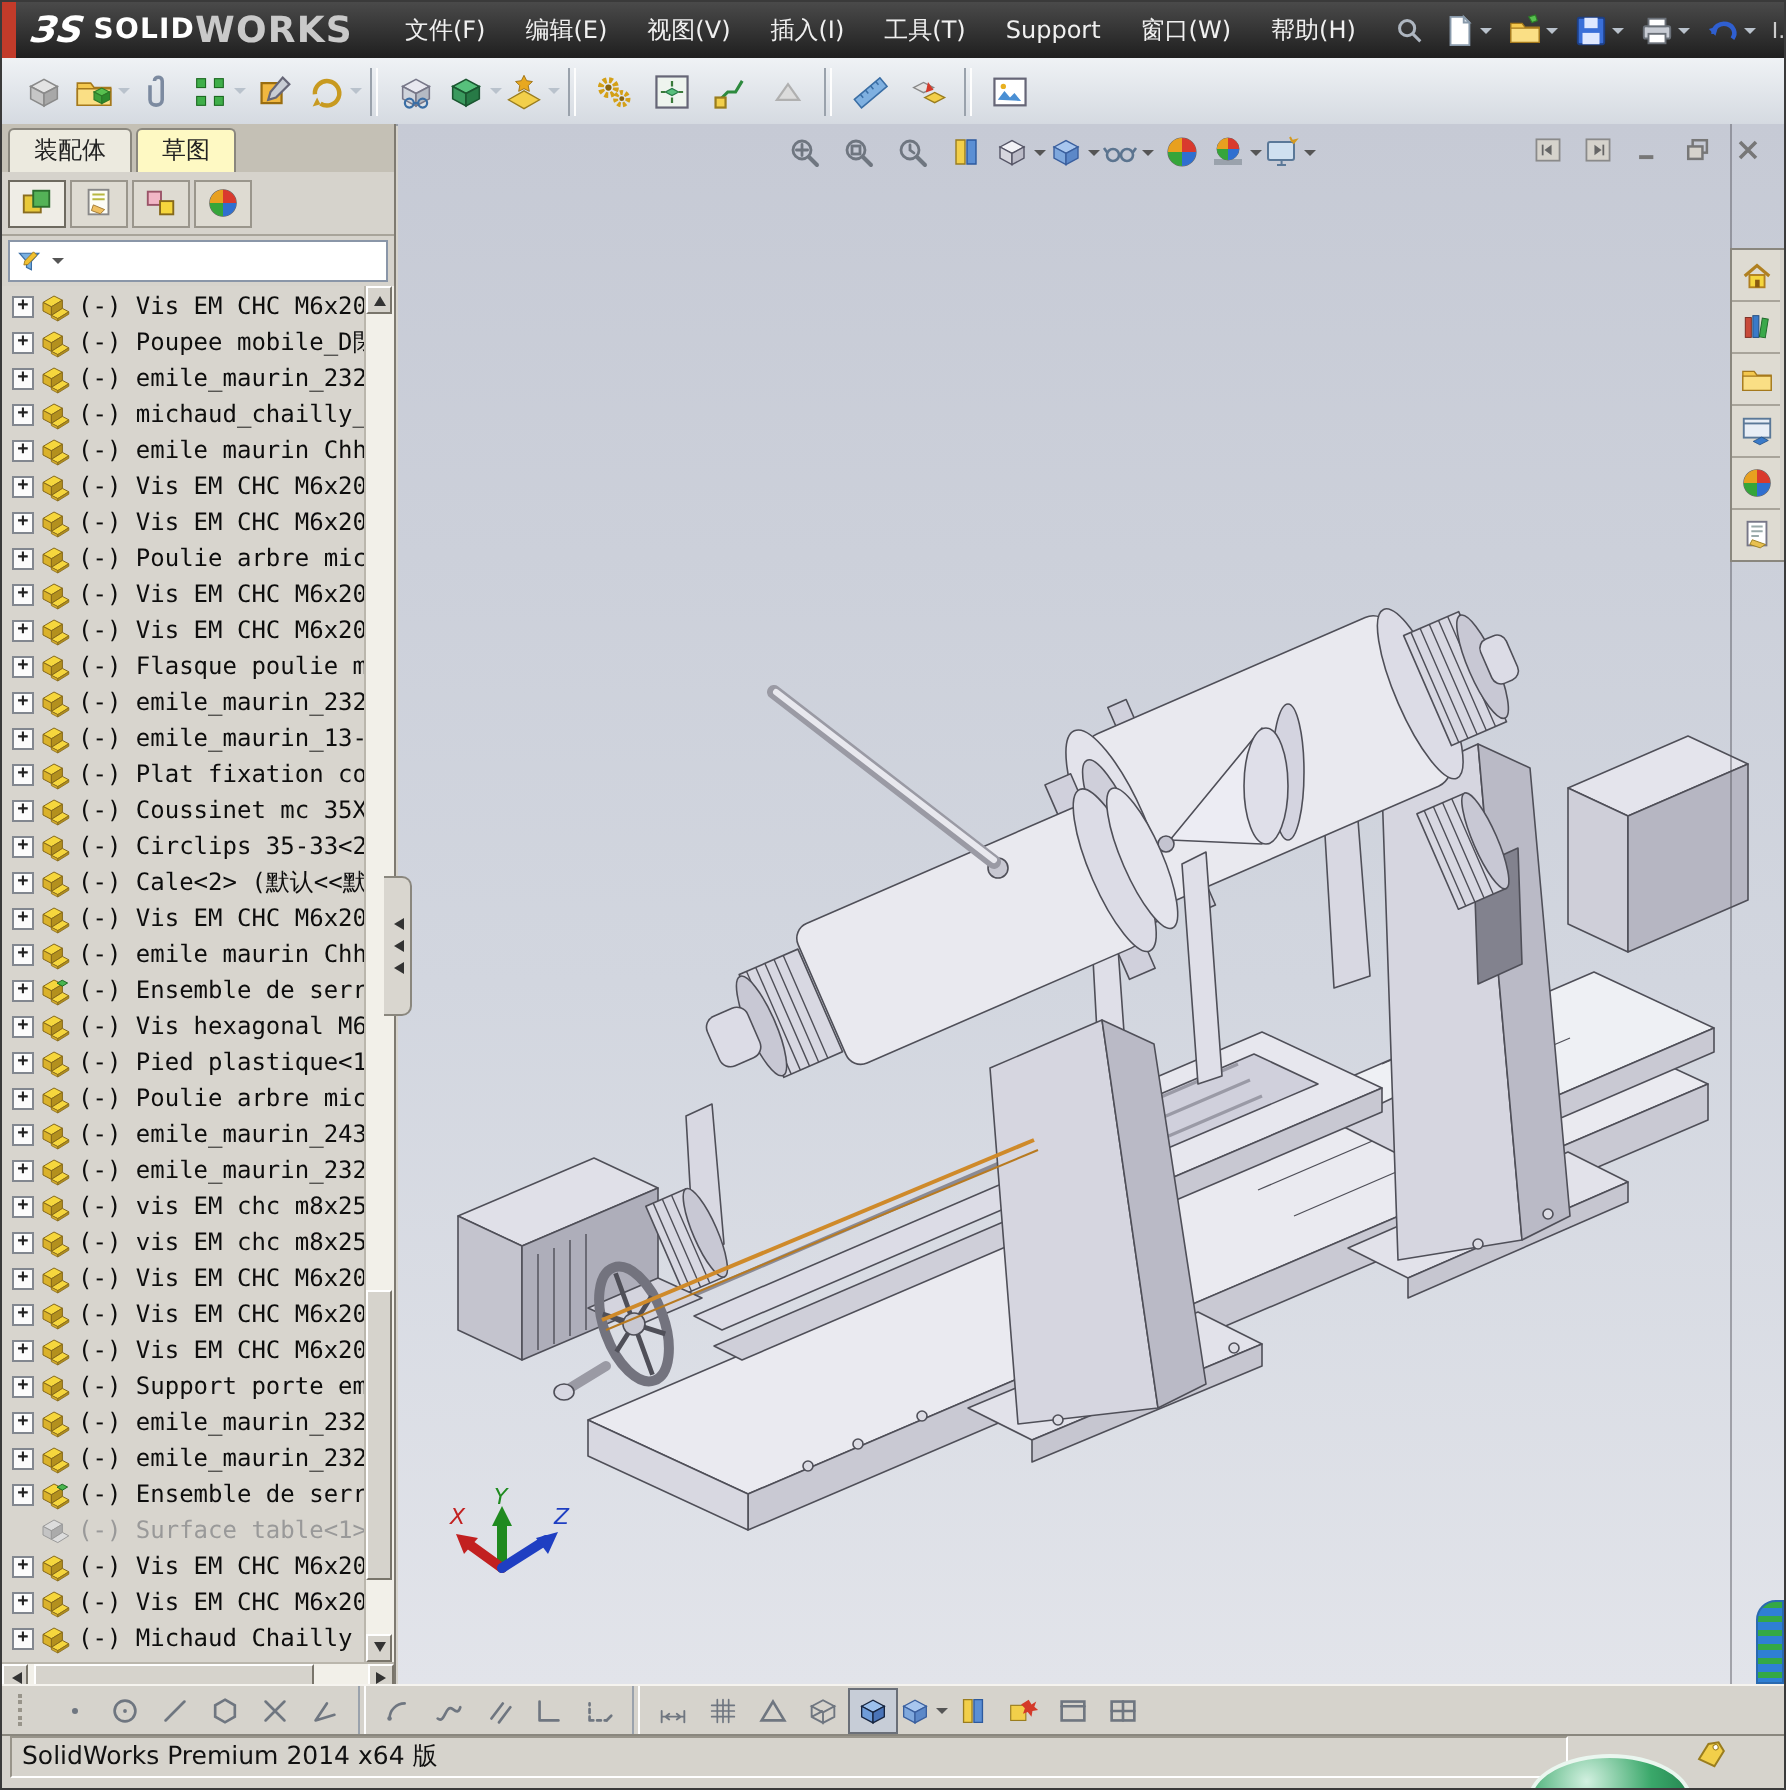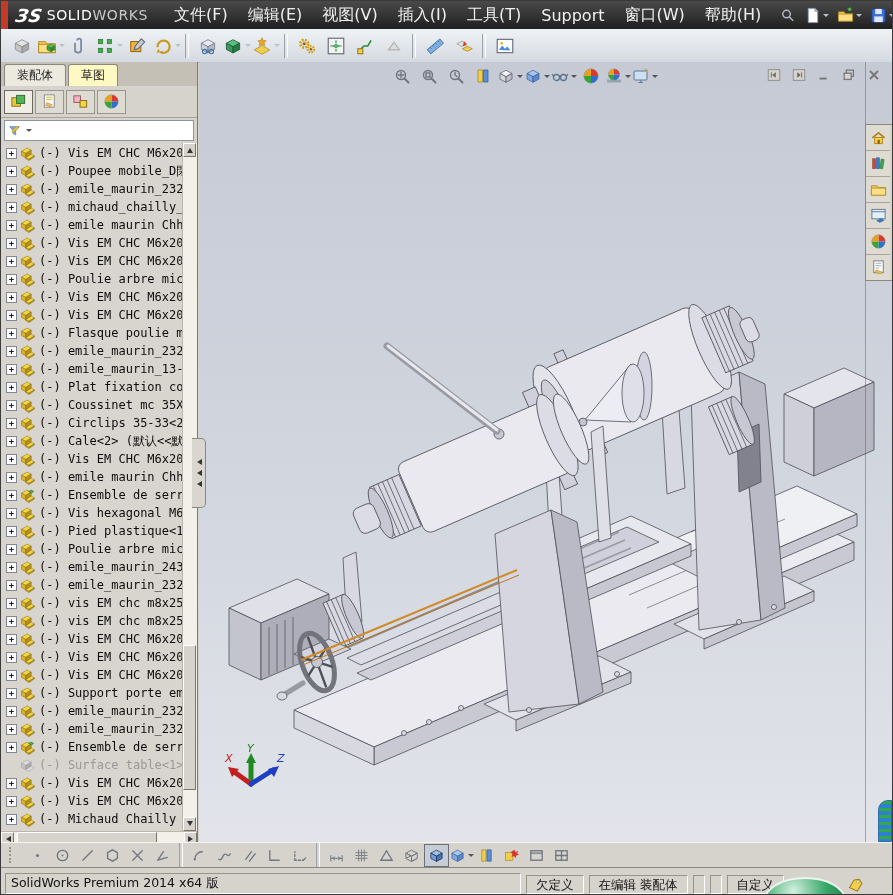--- a/index.html
+++ b/index.html
@@ -6,24 +6,24 @@
   #app{position:relative;width:893px;height:895px;overflow:hidden;background:#d6d3cc;
        font-family:"DejaVu Sans","Liberation Sans",sans-serif;font-size:12px;color:#111;
        border:1px solid #3a3a3a;box-sizing:border-box;}
   svg{display:block}
   
   .titlebar{position:absolute;top:0;left:0;right:0;height:28px;background:linear-gradient(#4a4a4a,#1f1f1f);
             display:flex;align-items:center;color:#e8e8e8;}
   .red-stripe{width:7px;height:28px;background:#c23b2a;flex:none}
   .logo{display:flex;align-items:center;padding:0 16px 0 8px;flex:none}
   .logo-prefix{font-style:italic;font-weight:bold;font-size:18px;color:#fff;margin-right:5px;transform:skewX(-10deg)}
-  .logo-bold{font-weight:normal;font-size:14px;letter-spacing:.6px;color:#fff}
-  .logo-light{font-weight:normal;font-size:14px;letter-spacing:.6px;color:#c9c9c9}
+  .logo-bold{font-weight:bold;font-size:14px;letter-spacing:.6px;color:#fff}
+  .logo-light{font-weight:bold;font-size:18px;letter-spacing:.6px;color:#c9c9c9}
   .menubar{display:flex;align-items:center}
-  .menu-item{padding:4px 10px;font-size:16px;color:#f0f0f0;cursor:default;white-space:nowrap}
+  .menu-item{padding:4px 10px;font-size:12px;color:#f0f0f0;cursor:default;white-space:nowrap}
   .quick{display:flex;align-items:center;margin-left:4px}
   .q-btn{display:flex;align-items:center;padding:2px 4px;color:#ddd}
   .q-btn svg{width:17px;height:17px}
   .q-label{font-size:11px;color:#ccc}
   .caret{width:0;height:0;border:3px solid transparent;border-top-color:#b9c2cc;margin:3px 0 0 2px;flex:none}
   
   .cmdbar{position:absolute;top:28px;left:0;right:0;height:33px;background:linear-gradient(#eff2f5,#d5dae1);
           border-bottom:1px solid #9aa0a8;display:flex;align-items:center;padding-left:6px}
   .tb-btn{width:27px;height:27px;display:flex;align-items:center;justify-content:center;border:1px solid transparent}
   .tb-btn svg{width:20px;height:20px}
@@ -97,21 +97,21 @@
   
   .bottombar{position:absolute;left:0;right:0;bottom:27px;height:25px;background:#d6d3cc;
              border-top:1px solid #f6f4ef;display:flex;align-items:center;padding-left:8px;box-sizing:border-box}
   .grip{width:2px;height:16px;border-left:2px dotted #98948a;margin-right:12px;flex:none}
   .bt-btn{width:23px;height:21px;display:flex;align-items:center;justify-content:center;border:1px solid transparent}
   .bt-btn svg{width:17px;height:17px}
   .bt-btn.selected{border:1px solid #6a6f78;background:#c7cdd7}
   .bt-btn .caret{border-top-color:#555}
   
   .statusbar{position:absolute;left:0;right:0;bottom:0;height:27px;background:#d6d3cc;border-top:1px solid #8a877e;
-             display:flex;align-items:flex-end;padding:0 8px 0 4px;gap:5px;box-sizing:border-box}
+             display:flex;align-items:flex-start;padding:0 8px 0 4px;gap:5px;box-sizing:border-box}
   .sb-left{flex:1;border:1px solid;border-color:#98948a #fff #fff #98948a;height:19px;line-height:18px;
            padding:0 5px;color:#111;font-size:12.5px;white-space:nowrap;overflow:hidden}
   .sb-cell{border:1px solid;border-color:#98948a #fff #fff #98948a;height:19px;line-height:18px;padding:0 9px;
            text-align:center;font-size:12.5px;white-space:nowrap;box-sizing:border-box}
   .sb-cell:empty{width:12px;padding:0}
   .sb-spacer{width:52px}
   .sb-tag{width:18px;height:18px;margin-right:20px}
   .sb-tag svg{width:18px;height:18px}
   .sphere{position:absolute;right:46px;top:9px;width:82px;height:46px;border-radius:50%;
           background:radial-gradient(circle at 35% 28%,#d2f0e0,#3aa86a 55%,#1d7a47);
@@ -1505,28 +1505,20 @@
               <rect x="3" y="4" width="12" height="10"></rect>
               <path d="M3 9h12M9 4v10"></path>
             </svg>
           </span>
         </span>
       </span>
   </div>
 
   <div class="statusbar">
     <span class="sb-left">SolidWorks Premium 2014 x64 版</span>
-    <span style="display:flex;align-items:center;gap:5px">
-
-    <span class="sb-cell">欠定义</span>
-        <span class="sb-cell">在编辑 装配体</span>
-        <span class="sb-cell"></span>
-        <span class="sb-cell"></span>
-        <span class="sb-cell">自定义</span>
-      </span>
     <span class="sb-spacer"></span>
     <span class="sb-tag" id="tag-slot">
         <svg viewBox="0 0 18 18">
           <g transform="rotate(-20 9 9)">
             <path d="M3 9.5l7-5.5 5 1 1 5-7 5.5z" fill="#f2cf4a" stroke="#9a7d1e"></path>
             <circle cx="12.8" cy="6.8" r="1.3" fill="#fff" stroke="#9a7d1e" stroke-width=".5"></circle>
           </g>
         </svg>
       </span>
     <span class="sphere"></span>

